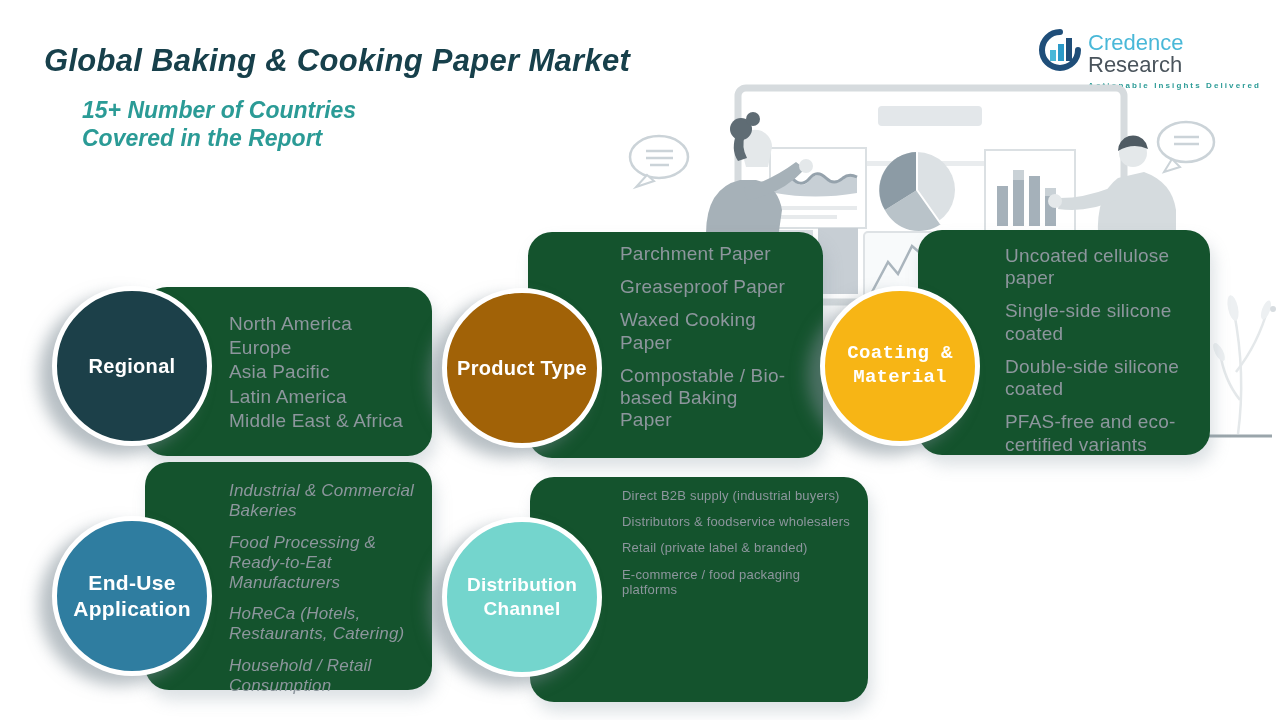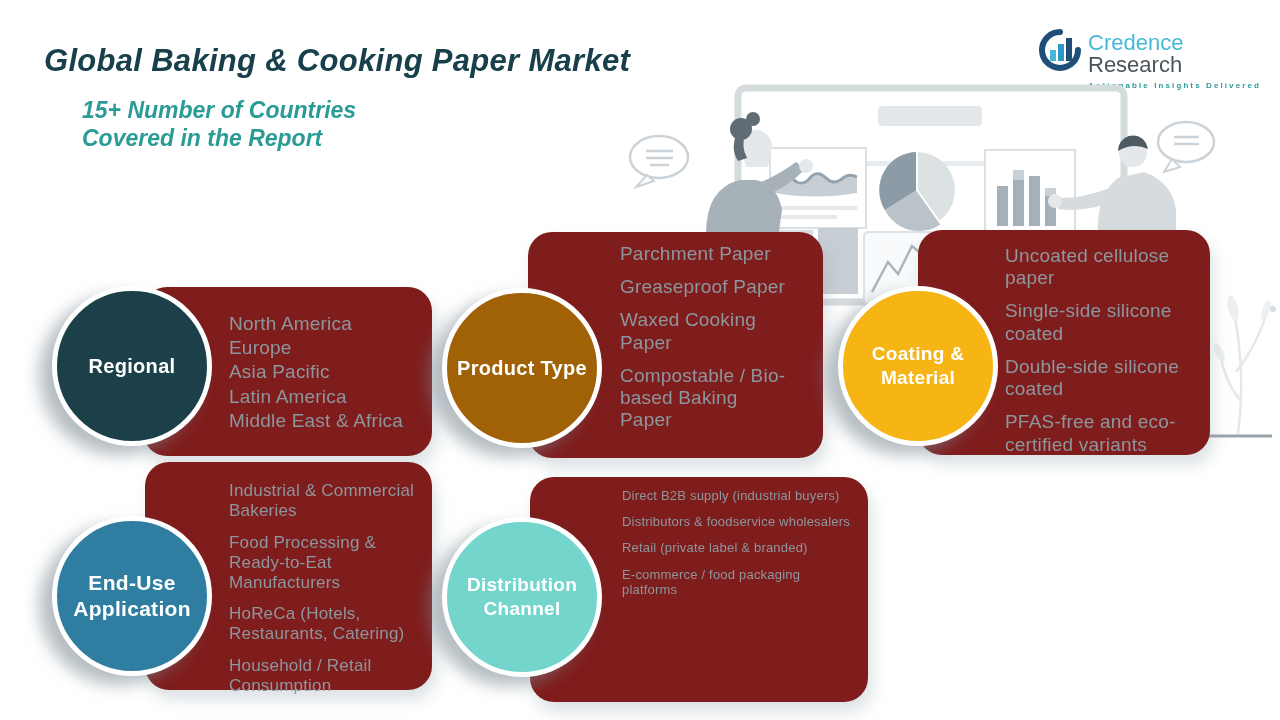--- a/index.html
+++ b/index.html
@@ -23,21 +23,21 @@
   .logo-text{margin-left:6px;padding-top:4px;}
   .logo-name{font-size:22px;line-height:1;}
   .logo-name .primary{color:#49B8D8;}
   .logo-name .secondary{color:#4A545C;}
   .logo-tagline{margin-top:5px;font-size:8px;letter-spacing:2.1px;color:#2B9B96;font-weight:bold;}
   
   .illustration{position:absolute;left:0;top:0;width:1280px;height:720px;z-index:1;}
   
   .segment{position:absolute;z-index:2;}
   .panel{
-    position:absolute;background:#7f1d1d;border-radius:24px;
+    position:absolute;background:#14532d;border-radius:24px;
     box-shadow:4px 10px 16px rgba(140,155,165,.30);
   }
   .items{color:#8D969D;font-size:19px;line-height:1.17;letter-spacing:.2px;}
   .items .item{margin-bottom:11px;}
   .items .item:last-child{margin-bottom:0;}
   .circle{
     position:absolute;width:150px;height:150px;border-radius:50%;
     border:5px solid #ffffff;display:flex;align-items:center;justify-content:center;
     box-shadow:-13px 9px 16px rgba(122,136,146,.55);
   }
@@ -50,26 +50,26 @@
   .seg-regional .items{position:absolute;left:86px;top:26px;width:192px;font-size:19px;}
   .seg-regional .items .item{margin-bottom:2px;}
   .seg-regional .circle{left:52px;top:286px;}
 
   .seg-product .panel{left:528px;top:232px;width:295px;height:226px;}
   .seg-product .items{position:absolute;left:92px;top:11px;width:174px;}
   .seg-product .circle{left:442px;top:288px;}
 
   .seg-coating .panel{left:918px;top:230px;width:292px;height:225px;}
   .seg-coating .items{position:absolute;left:87px;top:15px;width:186px;}
-  .seg-coating .circle{left:838px;top:286px;}
+  .seg-coating .circle{left:820px;top:286px;font-family:Liberation Mono, monospace;}
   .seg-coating .circle-label{font-size:19px;}
 
   .seg-enduse .panel{left:145px;top:462px;width:287px;height:228px;}
   .seg-enduse .items{position:absolute;left:84px;top:19px;width:190px;font-size:17px;}
-  .seg-enduse .items .item{margin-bottom:12px;}
+  .seg-enduse .items .item{margin-bottom:12px;font-style:italic;}
   .seg-enduse .circle{left:52px;top:516px;}
   .seg-enduse .circle-label{font-size:21px;}
 
   .seg-distribution .panel{left:530px;top:477px;width:338px;height:225px;}
   .seg-distribution .items{position:absolute;left:92px;top:11px;width:232px;font-size:13px;}
   .seg-distribution .circle{left:442px;top:517px;}
   .seg-distribution .circle-label{font-size:19px;}
 </style>
 </head>
 <body>

